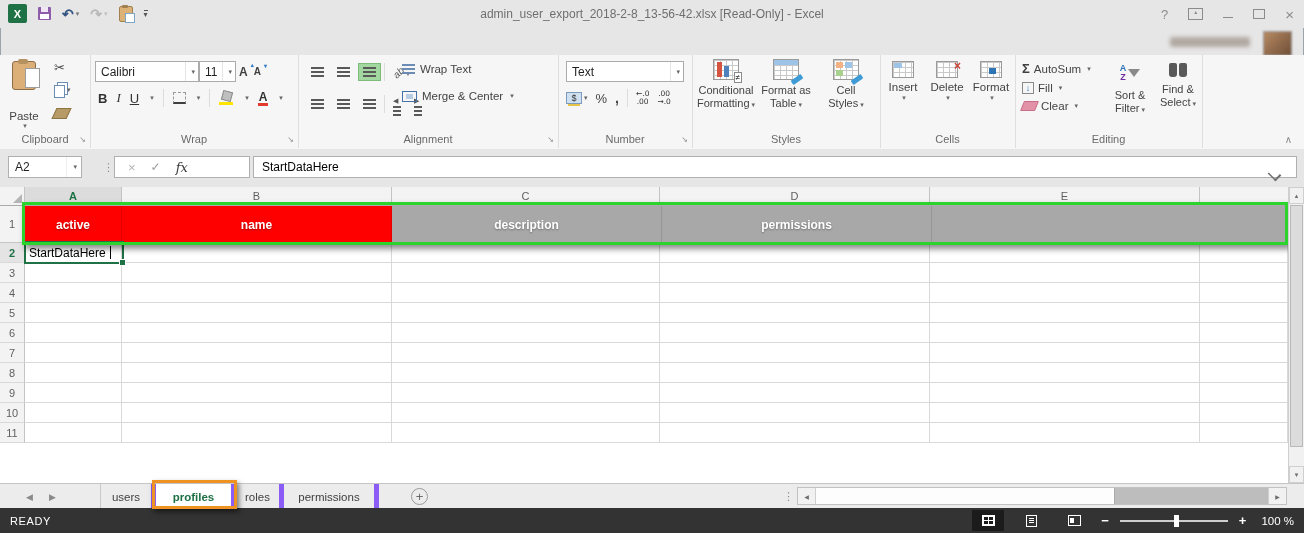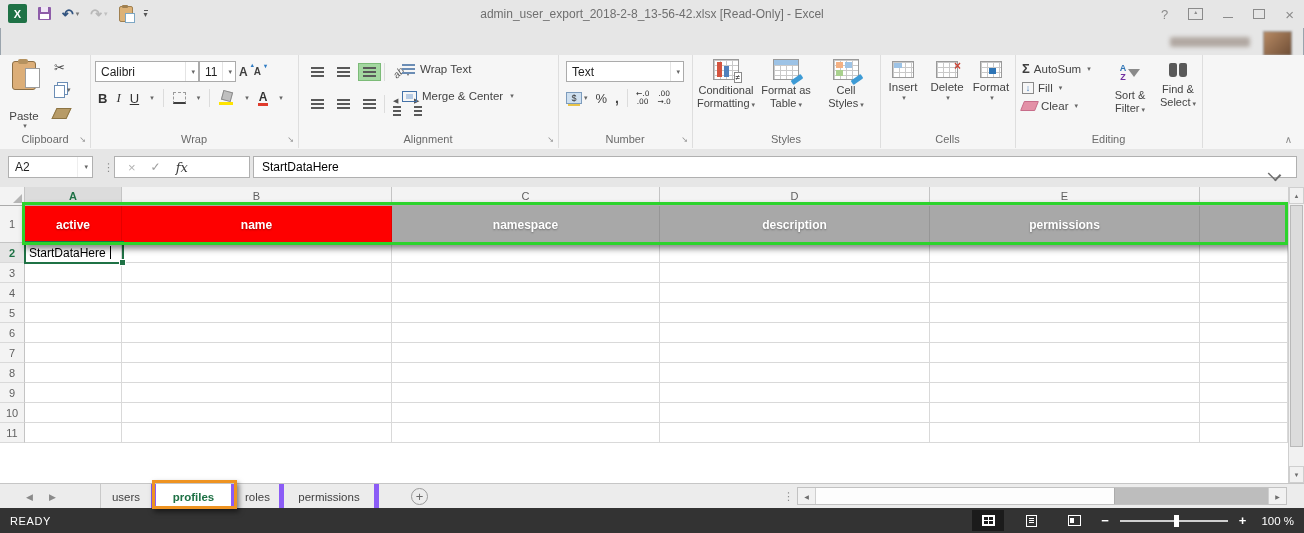--- a/index.html
+++ b/index.html
@@ -120,21 +120,21 @@
   .azic{display:flex;align-items:center;gap:2px;margin-bottom:6px;height:20px}
   .azletters{display:flex;flex-direction:column;font-size:9px;font-weight:bold;line-height:9px}
   .azA{color:#2e74b5}.azZ{color:#7030a0}
   .funnel{width:0;height:0;border-left:6px solid transparent;border-right:6px solid transparent;border-top:8px solid #8a8a8a}
   .binoc{position:relative;width:18px;height:14px;margin-bottom:6px}
   .binoc:before,.binoc:after{content:"";position:absolute;top:0;width:8px;height:14px;background:#595959;border-radius:2px 2px 3px 3px}
   .binoc:before{left:0}.binoc:after{right:0}
   .collapse{position:absolute;right:12px;bottom:4px;color:#8a8a8a;font-size:10px}
   
   .frow{position:absolute;top:149px;left:0;width:100%;height:38px;background:#e6e6e6}
-  .namebox{position:absolute;left:8px;top:7px;width:85px;height:22px;background:#fff;border:1px solid #b0b0b0;
+  .namebox{position:absolute;left:8px;top:7px;width:74px;height:22px;background:#fff;border:1px solid #b0b0b0;
            display:flex;align-items:center;padding-left:6px;font-size:12px;color:#1f1f1f;box-sizing:border-box}
   .namebox .cwrap{margin-left:auto;height:100%;display:flex;align-items:center;padding:0 4px;border-left:1px solid #eee}
   .fxdots{position:absolute;left:103px;top:12px;color:#8a8a8a;font-size:11px}
   .fxbox{position:absolute;left:114px;top:7px;width:136px;height:22px;background:#fff;border:1px solid #b0b0b0;
          display:flex;align-items:center;gap:15px;padding-left:13px;box-sizing:border-box}
   .fxx{color:#b3b3b3;font-size:13px}
   .fxcheck{color:#9d9d9d;font-size:12px}
   .fxfx{font-family:"DejaVu Serif",serif;font-style:italic;font-size:13px;color:#3a3a3a}
   .fbar{position:absolute;left:253px;top:7px;right:7px;height:22px;background:#fff;border:1px solid #b0b0b0;
         display:flex;align-items:center;padding:0 8px;font-size:12px;color:#000;box-sizing:border-box}
@@ -498,21 +498,20 @@
       <div class="ch wC">C</div>
       <div class="ch wD">D</div>
       <div class="ch wE">E</div>
       <div class="ch wF"></div>
     </div>
 
     <div class="hrow">
       <div class="hrnum">1</div>
       <div class="hcell hc-red wA">active</div>
       <div class="hcell hc-red wB">name</div>
-      <div class="hcell hc-gray wC">namespace</div>
       <div class="hcell hc-gray wD">description</div>
       <div class="hcell hc-gray wE">permissions</div>
       <div class="hcell hc-gray wF"></div>
     </div>
 
     <div class="grow">
       <div class="rn sel">2</div>
       <div class="gc wA cellA2">
           <span>StartDataHere</span>
           <span class="tcur"></span>

